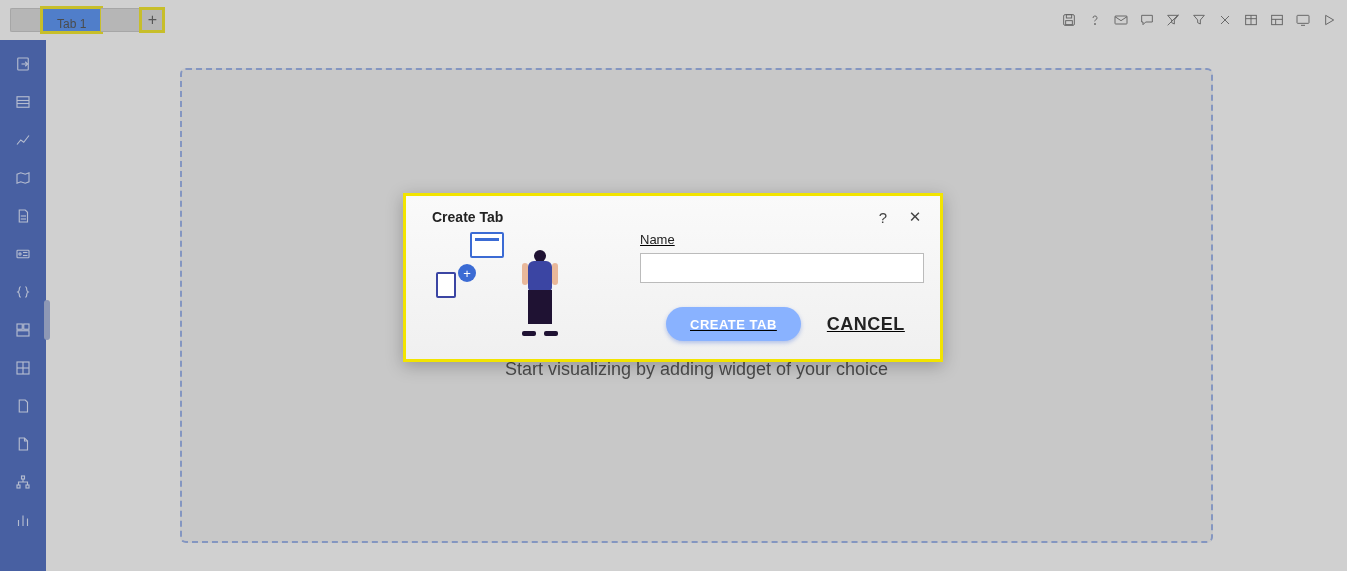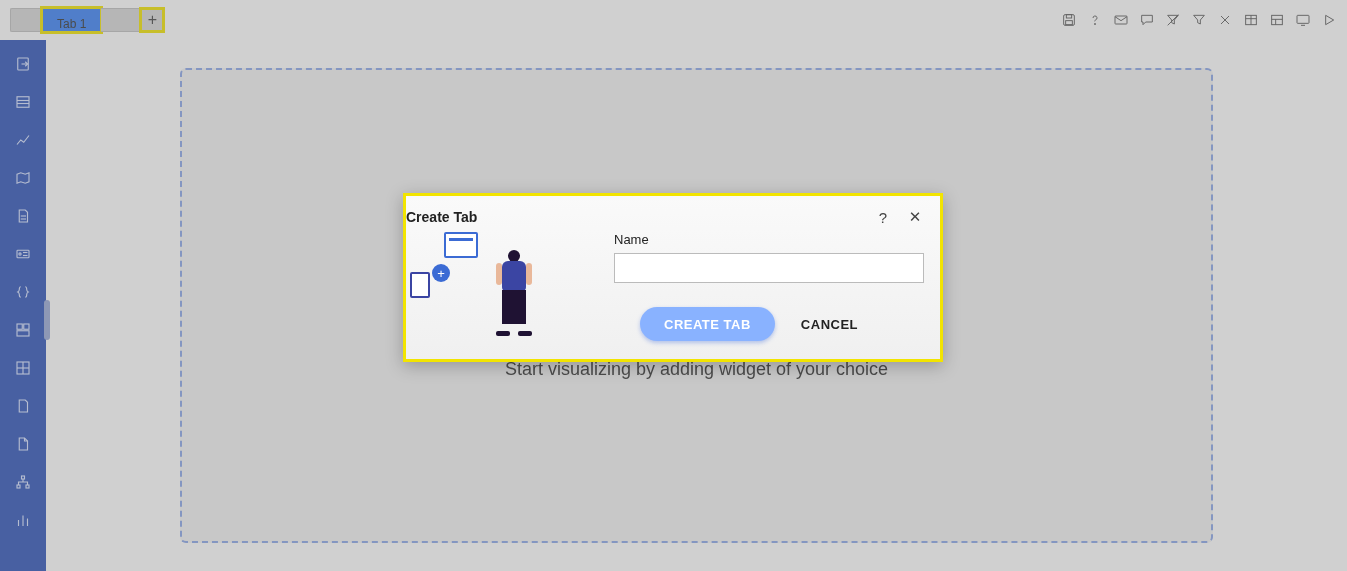--- a/index.html
+++ b/index.html
@@ -30,47 +30,47 @@
   
   .main { position:absolute; top:54px; left:60px; right:14px; bottom:14px; }
   .dropzone { position:absolute; left:120px; right:120px; top:14px; bottom:14px; border:2px dashed #8aa6e8; border-radius:6px; background:#f3f3f3; display:flex; flex-direction:column; align-items:center; justify-content:center; }
   .dz-illus { width:160px; height:110px; border:4px solid #888; border-radius:6px; position:relative; margin-bottom:18px; background:transparent;}
   .dz-illus::before { content:""; position:absolute; top:18px; left:0; right:0; height:4px; background:#888;}
   .dz-illus::after { content:""; position:absolute; top:18px; bottom:0; left:50%; width:4px; background:#888; transform:translateX(-50%);}
   .dz-text { font-size:18px; color:#333;text-align:right; }
 
   
   .modal { position:absolute; left:403px; top:193px; width:540px; background:#fff; border:3px solid #f2e400; box-shadow:0 4px 16px rgba(0,0,0,0.25); z-index:10; }
-  .modal-inner { background:linear-gradient(#fafafa,#f0f0f0); padding:12px 16px 18px 0; }
+  .modal-inner { background:linear-gradient(#fafafa,#f0f0f0); padding:12px 16px 18px 26px; }
   .modal-head { display:flex; align-items:center; margin-bottom:6px;}
   .modal-title { font-weight:600; font-size:14px; color:#222; }
   .modal-head .sp { flex:1; }
   .modal-head .mico { width:18px; height:18px; display:flex; align-items:center; justify-content:center; color:#444; cursor:pointer; margin-left:14px; font-size:15px;}
   .modal-body { display:flex; gap:18px; }
   .modal-art { width:190px; height:100px; position:relative; }
   .art-window { position:absolute; top:0; left:38px; width:34px; height:26px; background:#fff; border:2px solid #3b6bd4; border-radius:2px;}
   .art-window::before{content:"";position:absolute;top:4px;left:3px;right:3px;height:3px;background:#3b6bd4;}
   .art-plus { position:absolute; top:32px; left:26px; width:18px; height:18px; border-radius:50%; background:#3b6bd4; color:#fff; font-size:13px; display:flex; align-items:center; justify-content:center;}
   .art-doc { position:absolute; top:40px; left:4px; width:20px; height:26px; background:#fff; border:2px solid #3b45a3; border-radius:2px;}
   .art-person { position:absolute; left:88px; top:18px; width:40px; height:82px;}
   .ap-head{position:absolute;top:0;left:14px;width:12px;height:12px;background:#1f1233;border-radius:50%;}
   .ap-body{position:absolute;top:11px;left:8px;width:24px;height:30px;background:#3b45a3;border-radius:6px 6px 4px 4px;}
   .ap-legs{position:absolute;top:40px;left:8px;width:24px;height:34px;background:#1f1233;}
   .ap-legs::before{content:"";position:absolute;bottom:0;left:10px;width:4px;height:34px;background:linear-gradient(#1f1233,#1f1233);}
   .ap-arm-l{position:absolute;top:13px;left:2px;width:6px;height:22px;background:#e9b89a;border-radius:3px;}
   .ap-arm-r{position:absolute;top:13px;right:2px;width:6px;height:22px;background:#e9b89a;border-radius:3px;}
   .ap-feet-l{position:absolute;bottom:-4px;left:2px;width:14px;height:5px;background:#1f1233;border-radius:2px;}
   .ap-feet-r{position:absolute;bottom:-4px;right:2px;width:14px;height:5px;background:#1f1233;border-radius:2px;}
 
-  .modal-form { flex:1; display:flex; flex-direction:column; }
+  .modal-form { flex:1; display:flex; flex-direction:column;text-decoration:underline; }
   .form-label { font-size:13px; color:#222; margin-bottom:6px;}
   .form-input { height:30px; border:1px solid #bbb; background:#fff; padding:0 8px; font-size:13px; outline:none; width:100%;}
   .modal-actions { display:flex; gap:26px; margin-top:24px; align-items:center; padding-left:26px;}
   .btn-primary { background:#89b2ff; color:#fff; border:none; border-radius:20px; height:34px; padding:0 24px; font-weight:700; font-size:13px; letter-spacing:0.5px; cursor:pointer; box-shadow:0 2px 4px rgba(80,120,220,0.4);}
-  .btn-secondary { background:transparent; border:none; color:#222; font-weight:700; font-size:13px; letter-spacing:0.5px; cursor:pointer;}
+  .btn-secondary { background:transparent; border:none; color:#222; font-weight:700; font-size:18px; letter-spacing:0.5px; cursor:pointer;}
 </style>
 </head>
 <body>
 
 <div class="tabbar">
   <div class="tab-slot">
     <div class="tab-pre"></div>
     <div class="tab active">
       <span>Tab 1</span>
     </div>

